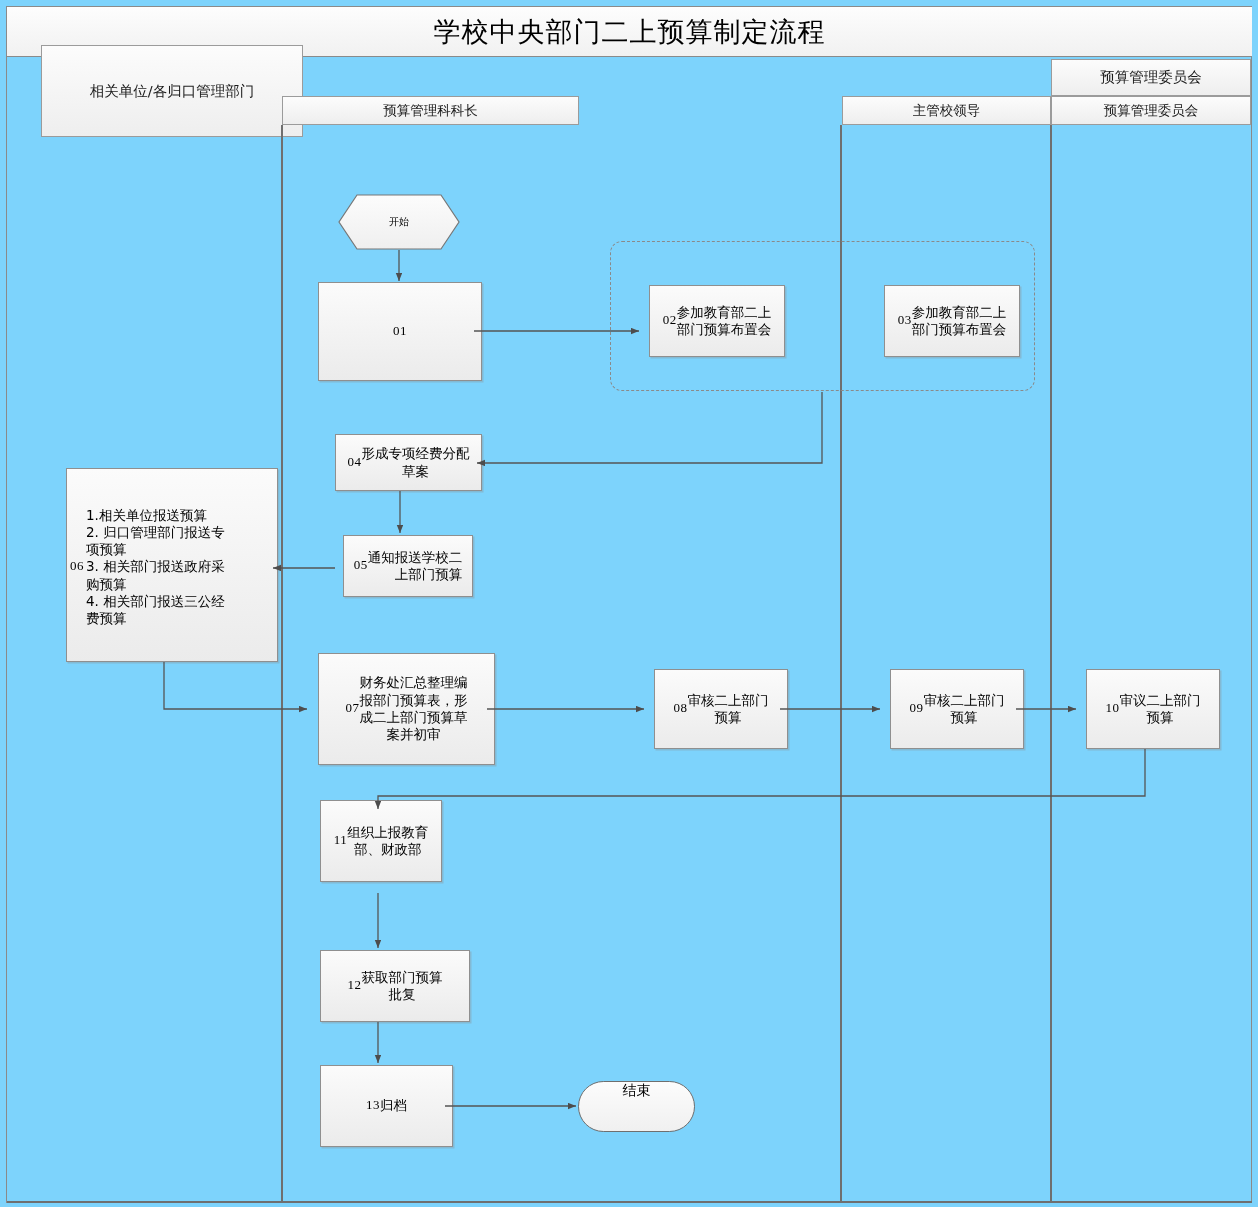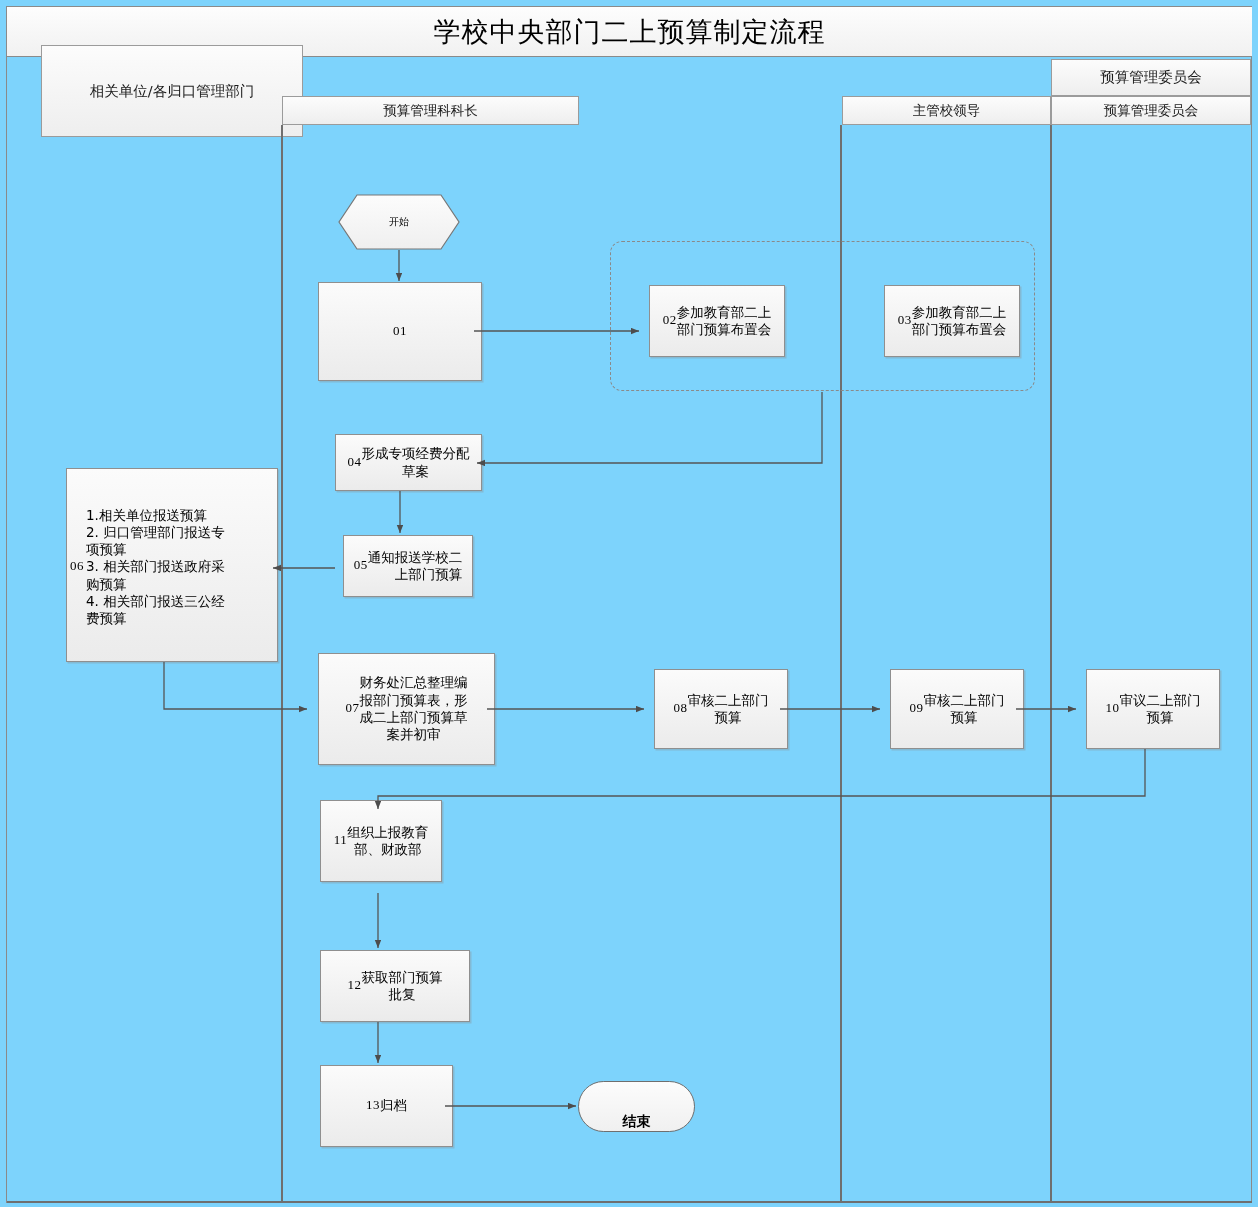--- a/index.html
+++ b/index.html
@@ -117,25 +117,24 @@
   .hexnode svg { position: absolute; left: 0; top: 0; }
   .hexnode span { position: relative; z-index: 2; }
 
   
   .endnode {
     position: absolute;
     box-sizing: border-box;
     background: linear-gradient(#fcfcfc, #f0f0f0);
     border: 1px solid #6f6f6f;
     border-radius: 28px;
-    display: flex; align-items: flex-end; justify-content: center;
+    display: flex; align-items: flex-start; justify-content: center;
     font-size: 14px;
     color: #000;
     font-family: "DejaVu Sans", "Liberation Sans", sans-serif;
-    font-weight: bold;
   }
 
   
   .dashed-group {
     position: absolute;
     box-sizing: border-box;
     border: 1.5px dashed #8a8a8a;
     border-radius: 12px;
     background: transparent;
   }

